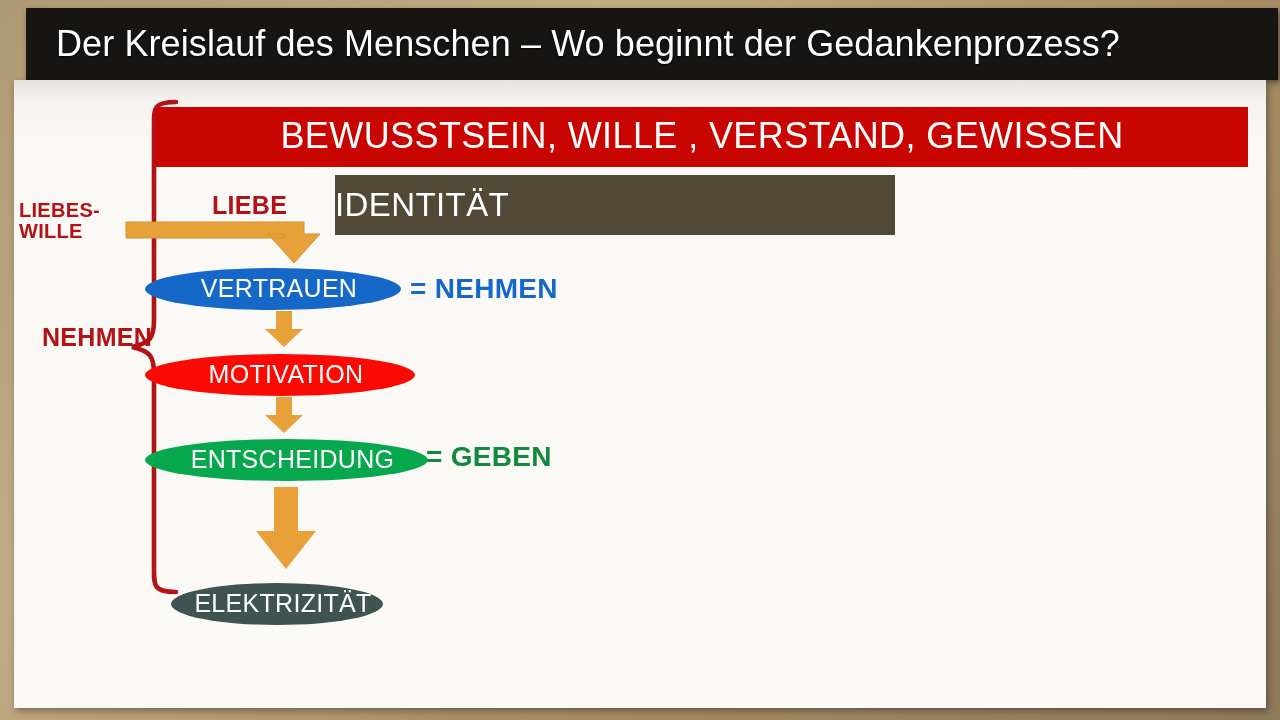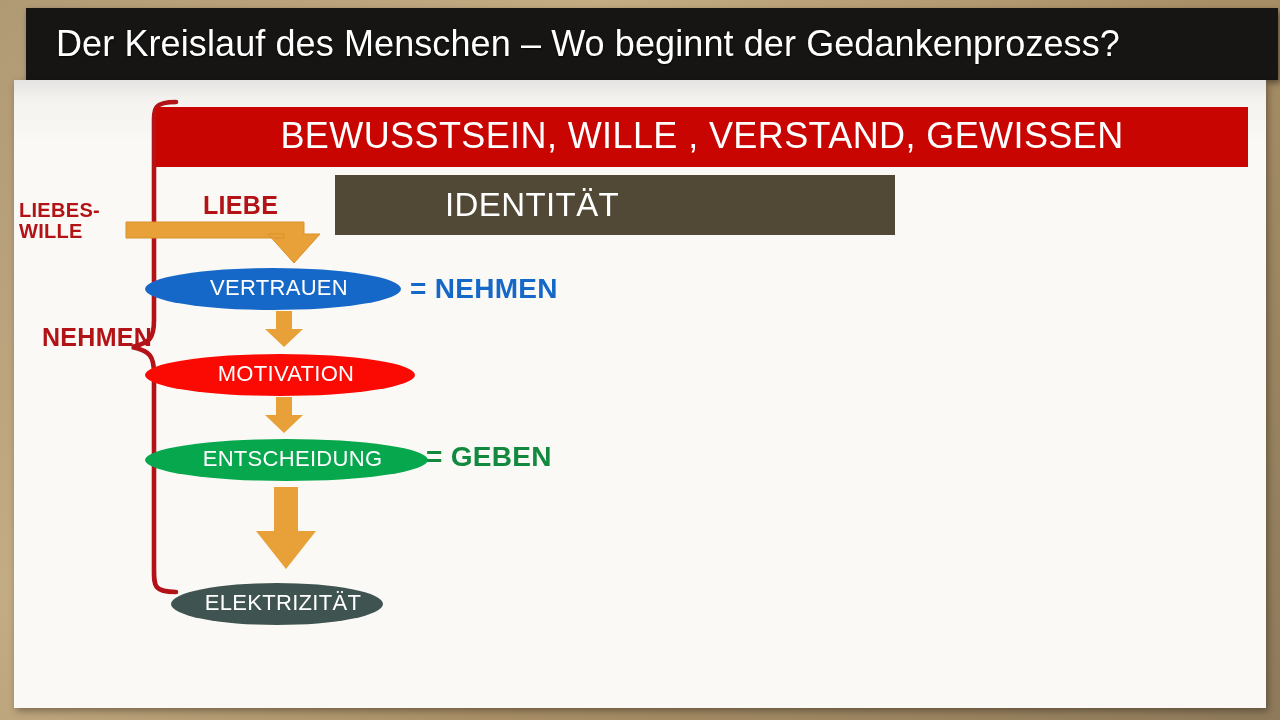--- a/index.html
+++ b/index.html
@@ -86,21 +86,20 @@
     width: 560px;
     height: 60px;
     background: #514835;
     display: flex;
     align-items: center;
   }
   .box-identity span {
     color: #ffffff;
     font-size: 33px;
     letter-spacing: 0.4px;
-    padding-left: 110px;
     white-space: nowrap;
   }
 
   
   .lbl-red {
     position: absolute;
     color: #b31217;
     font-weight: bold;
     letter-spacing: 0.3px;
     white-space: nowrap;
@@ -112,21 +111,21 @@
     width: 120px;
     font-size: 20px;
     text-align: left;
   }
   #label-geist {
     left: 28px;
     top: 244px;
     font-size: 25px;
   }
   #label-liebe {
-    left: 189px;
+    left: 198px;
     top: 112px;
     font-size: 25px;
   }
 
   
   .brace {
     position: absolute;
     left: 110px;
     top: 18px;
     width: 60px;
@@ -145,21 +144,21 @@
   
   .ellipse {
     position: absolute;
     display: flex;
     align-items: center;
     justify-content: center;
     border-radius: 50%;
   }
   .ellipse span {
     color: #ffffff;
-    font-size: 22px;
+    font-size: 25px;
     letter-spacing: 0.3px;
     white-space: nowrap;
     transform: translateY(-1px);
     margin-left: 12px;
   }
   #ellipse-vertrauen {
     left: 131px;
     top: 188px;
     width: 256px;
     height: 42px;

